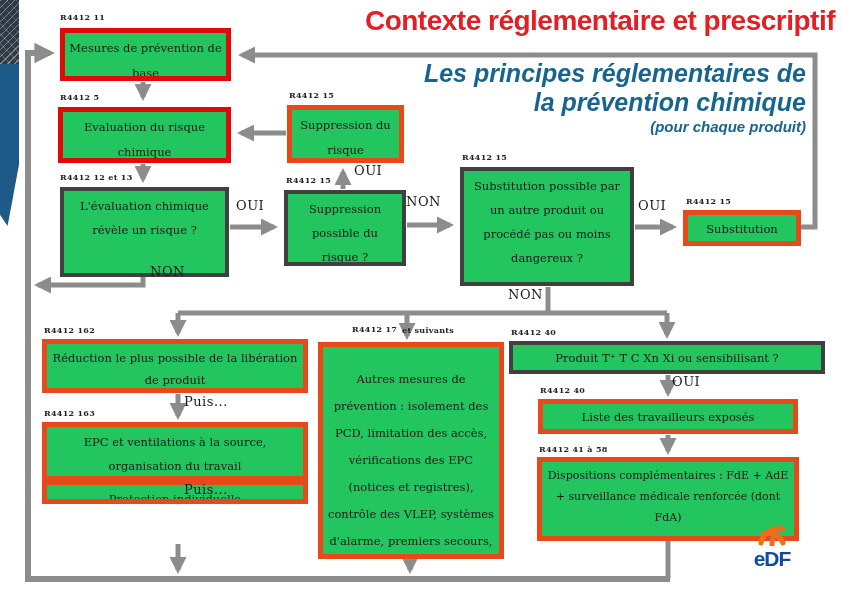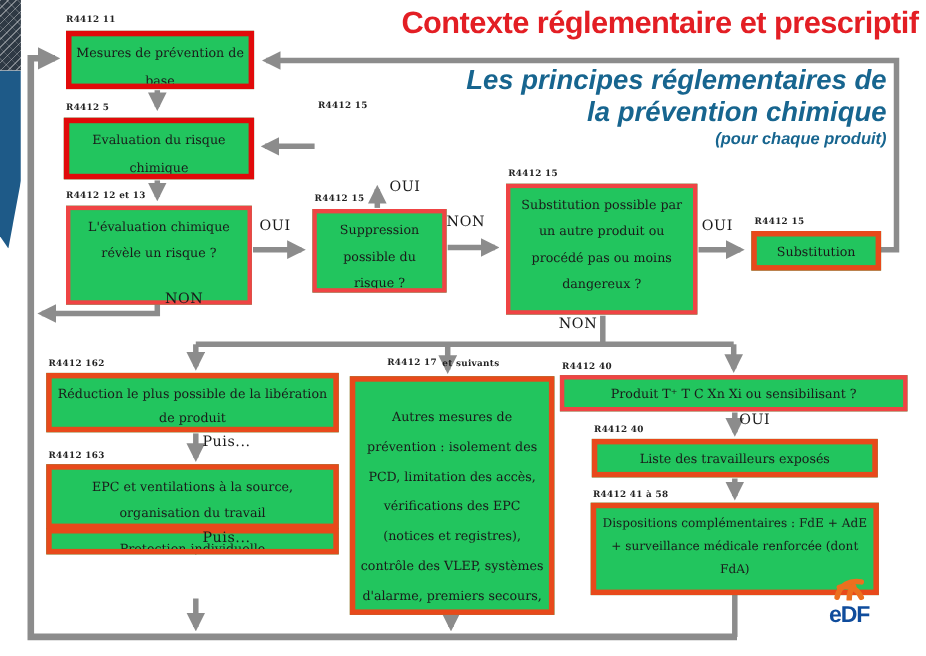--- a/index.html
+++ b/index.html
@@ -22,21 +22,21 @@
   .subtitle .note{font-size:15px;line-height:20px;}
 
   
   .wires{position:absolute;left:0;top:0;z-index:1;}
 
   
   .node{position:absolute;background:#22c55e;box-sizing:border-box;text-align:center;
         font-size:11.5px;line-height:25px;padding:3px 4px 0 4px;overflow:hidden;z-index:2;}
   .red{border:5px solid #e10a0a;}
   .orange{border:5px solid #e8491b;}
-  .blue{border:4px solid #ef4444;}
+  .blue{border:4px solid #404040;}
 
   .b-mesures{left:60px;top:28px;width:171px;height:53px;}
   .b-evaluation{left:58px;top:107px;width:173px;height:56px;}
   .b-supprisque{left:287px;top:105px;width:117px;height:58px;}
   .b-revele{left:60px;top:187px;width:169px;height:90px;line-height:24px;}
   .b-supposs{left:284px;top:190px;width:122px;height:76px;line-height:24px;}
   .b-substposs{left:460px;top:167px;width:174px;height:119px;line-height:24px;}
   .b-substitution{left:683px;top:210px;width:118px;height:36px;line-height:22px;}
   .b-reduction{left:42px;top:339px;width:266px;height:54px;line-height:22px;}
   .b-epc{left:42px;top:422px;width:266px;height:59px;line-height:24px;}
@@ -144,20 +144,22 @@
   <div class="ref r-autres">R4412 17</div>
   <div class="ref r-autres2">et suivants</div>
   <div class="ref r-produit">R4412 40</div>
   <div class="ref r-liste">R4412 40</div>
   <div class="ref r-dispositions">R4412 41 à 58</div>
 
   <div class="node red b-mesures">
     <span>Mesures de prévention de base</span></div>
   <div class="node red b-evaluation">
     <span>Evaluation du risque chimique</span></div>
+  <div class="node orange b-supprisque">
+    <span>Suppression du risque</span></div>
   <div class="node blue b-revele">
     <span>L'évaluation chimique révèle un risque ?</span></div>
   <div class="node blue b-supposs">
     <span>Suppression possible du risque ?</span></div>
   <div class="node blue b-substposs">
     <span>Substitution possible par un autre produit ou procédé pas ou moins dangereux ?</span></div>
   <div class="node orange b-substitution">
     <span>Substitution</span></div>
   <div class="node orange b-reduction">
     <span>Réduction le plus possible de la libération de produit</span></div>

